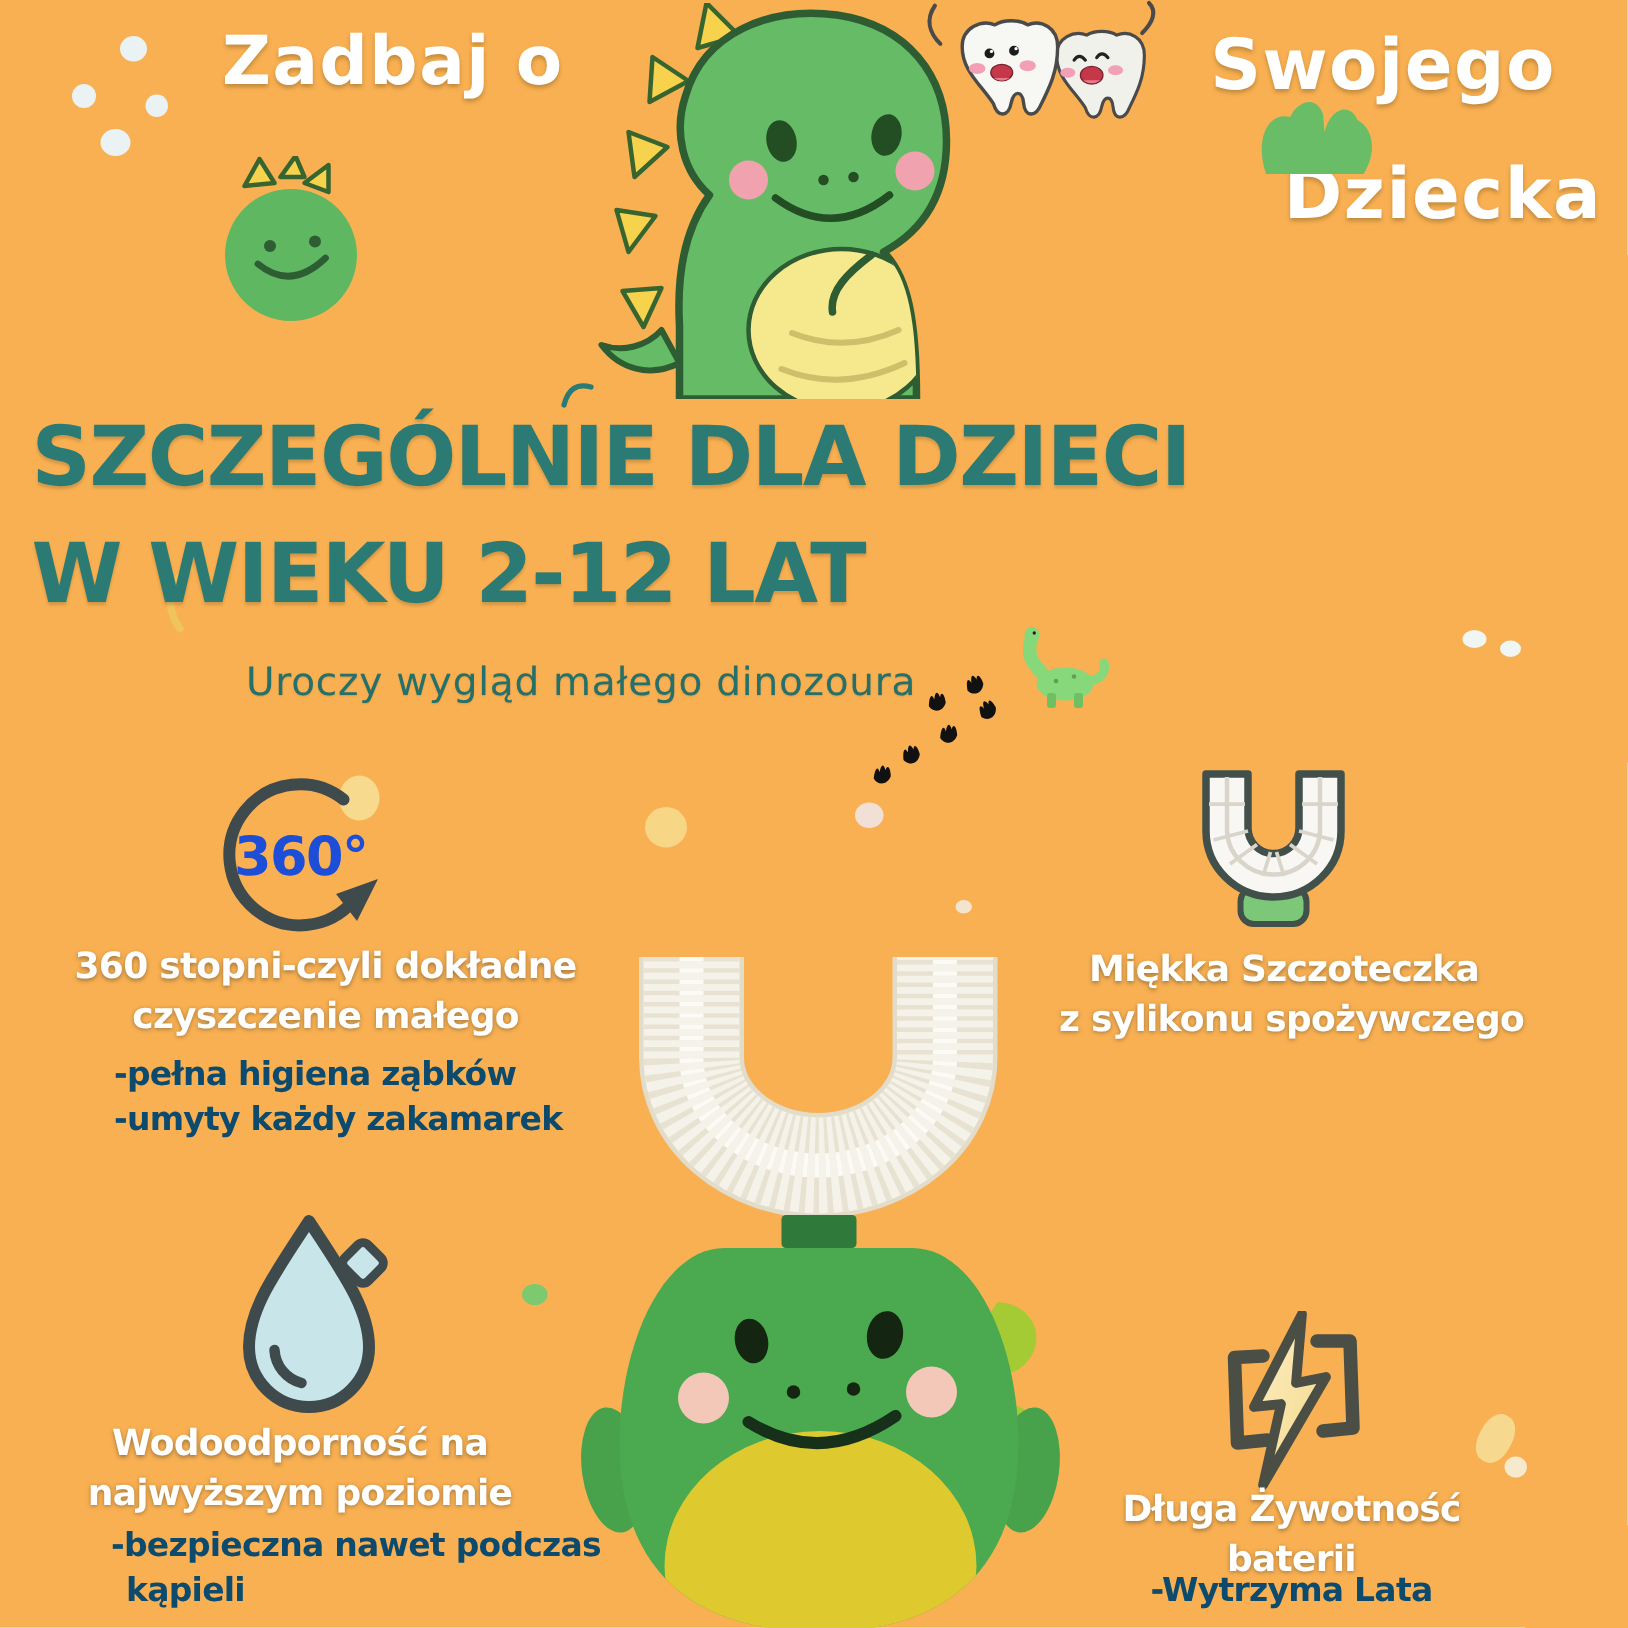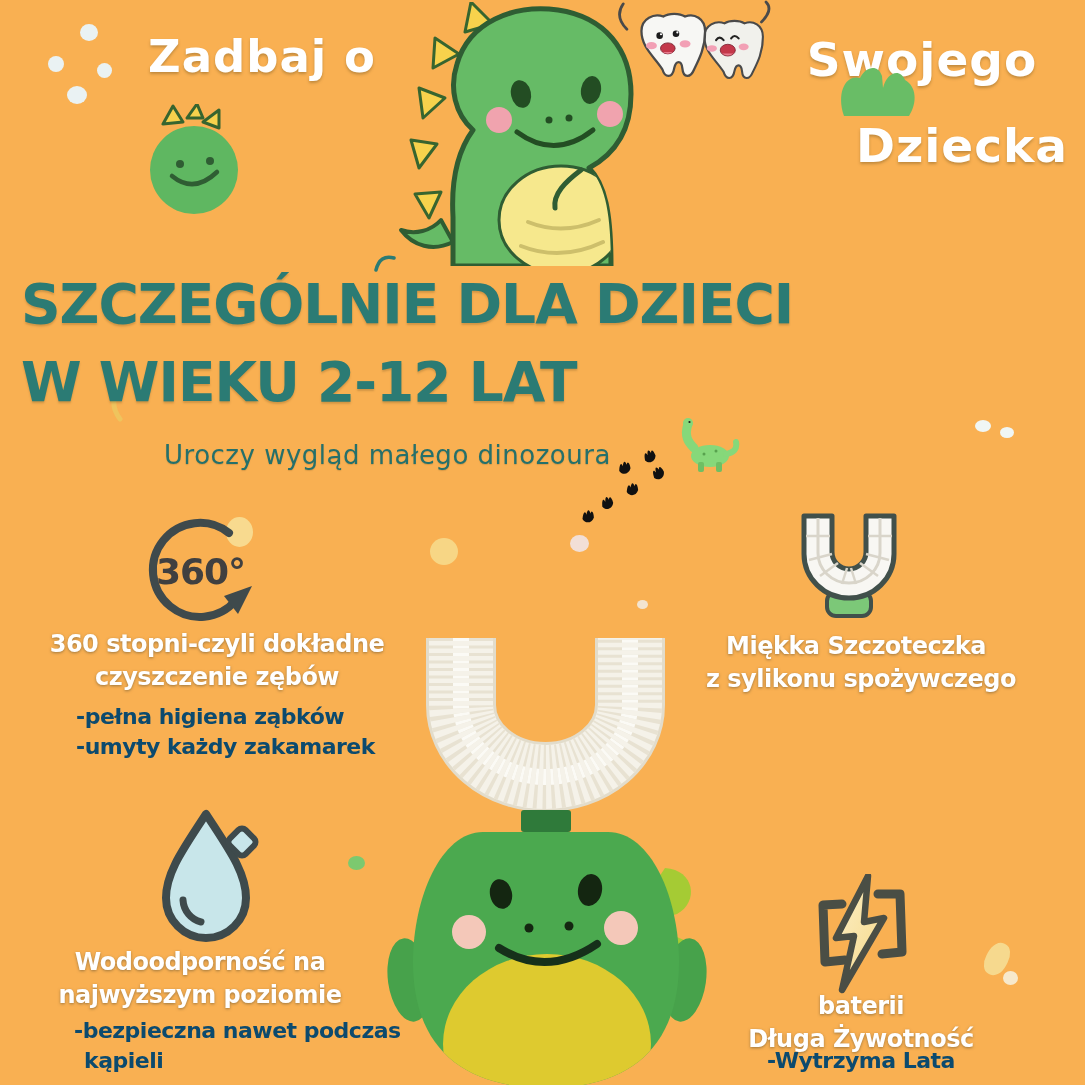--- a/index.html
+++ b/index.html
@@ -5,21 +5,21 @@
   html,body{margin:0;padding:0;background:#e8e8e8;}
   .canvas{
     position:relative;width:1085px;height:1085px;overflow:hidden;
     background:#F9B052;
     font-family:"DejaVu Sans","Liberation Sans",sans-serif;
   }
   .abs{position:absolute;}
   .slogan{
     color:#FFFFFF;font-weight:bold;
     text-shadow:0 2px 3px rgba(125,90,35,.45);
-    letter-spacing:1px;white-space:nowrap;margin-top:16px;
+    letter-spacing:1px;white-space:nowrap;
   }
   .headline{
     width:1042px;left:21px;text-align:left;
     color:#2B7B74;font-weight:bold;font-size:55px;letter-spacing:-1px;
     text-shadow:0 2px 2px rgba(120,90,40,.30);white-space:nowrap;
   }
   .subtitle{
     color:#25706B;font-size:26px;letter-spacing:.5px;white-space:nowrap;
     text-shadow:0 1px 1px rgba(120,90,40,.25);
   }
@@ -27,21 +27,21 @@
     color:#FFFFFF;font-weight:bold;font-size:24px;letter-spacing:-.5px;
     text-align:center;line-height:33px;
     text-shadow:0 1px 3px rgba(95,80,50,.6);white-space:nowrap;
   }
   .feat-bullets{
     color:#0c4a6e;font-weight:bold;font-size:22px;letter-spacing:-.5px;
     line-height:30px;text-align:left;white-space:nowrap;
   }
   .indent2{margin-left:10px;}
   .icon-label-360{
-    width:125px;text-align:center;color:#404040;font-weight:bold;
+    width:125px;text-align:center;color:#1d4ed8;font-weight:bold;
     font-size:36px;letter-spacing:-1px;
   }
   .dot{position:absolute;border-radius:50%;}
 </style>
 </head>
 <body>
 
 <div class="canvas">
 
   <div class="dot" style="left:80px;top:24px;width:18px;height:17px;background:#EAF2F3;"></div>
@@ -174,21 +174,21 @@
   </svg>
 
   <svg class="abs" style="left:138px;top:510px;" width="125" height="120" viewBox="0 0 125 120">
     <path d="M91,23 A47,47 0 1 0 98,90" fill="none" stroke="#3F4A4C" stroke-width="8" stroke-linecap="round"></path>
     <polygon points="114,76 86,86 100,104" fill="#3F4A4C"></polygon>
   </svg>
   <div class="abs icon-label-360" style="left:138px;top:551px;">360°</div>
 
   <div class="abs feat-title" style="left:30px;top:628px;width:340px;margin-left:17px;">
     <div>360 stopni-czyli dokładne</div>
-    <div>czyszczenie zębów</div>
+    <div>czyszczenie małego</div>
   </div>
   <div class="abs feat-bullets" style="left:76px;top:702px;">
     <div>-pełna higiena ząbków</div>
     <div>-umyty każdy zakamarek</div>
   </div>
 
   <svg class="abs" style="left:790px;top:508px;" width="118" height="115" viewBox="0 0 118 115">
     <rect x="37" y="84" width="44" height="24" rx="9" fill="#7CC878" stroke="#41504B" stroke-width="4"></rect>
     <path d="M14,8 L14,46 A45,44 0 0 0 104,46 L104,8 L76,8 L76,44 A17,17 0 0 1 42,44 L42,8 Z" fill="#F8F7F3" stroke="#41504B" stroke-width="5" stroke-linejoin="round"></path>
     <path d="M28,10 L28,45 A31,30 0 0 0 90,45 L90,10" fill="none" stroke="#D9D5CA" stroke-width="3"></path>
@@ -232,22 +232,22 @@
         <stop offset="0" stop-color="#FCEFC8"></stop>
         <stop offset="1" stop-color="#F5D885"></stop>
       </linearGradient>
     </defs>
     <path d="M40,30 L21,31 L23,88 L43,86" fill="none" stroke="#4A4E45" stroke-width="9" stroke-linecap="round" stroke-linejoin="round"></path>
     <path d="M76,20 L98,20 L100,78 L80,80" fill="none" stroke="#4A4E45" stroke-width="9" stroke-linecap="round" stroke-linejoin="round"></path>
     <path d="M66,2 L34,64 L52,62 L40,116 L82,44 L62,48 Z" fill="url(#boltGrad)" stroke="#4A4E45" stroke-width="6.5" stroke-linejoin="round"></path>
   </svg>
 
   <div class="abs feat-title" style="left:736px;top:990px;width:250px;">
+    <div>Długa Żywotność</div>
     <div>baterii</div>
-    <div>Długa Żywotność</div>
   </div>
   <div class="abs feat-bullets" style="left:736px;top:1046px;width:250px;text-align:center;">
     <div>-Wytrzyma Lata</div>
   </div>
 
   <svg class="abs" style="left:383px;top:630px;" width="328" height="458" viewBox="0 0 328 458">
     <defs>
       <clipPath id="body-clip">
         <path d="M100,202 L225,202 C268,202 296,268 296,332 C296,416 248,458 164,458 C78,458 30,416 30,332 C30,268 58,202 100,202 Z"></path>
       </clipPath>

